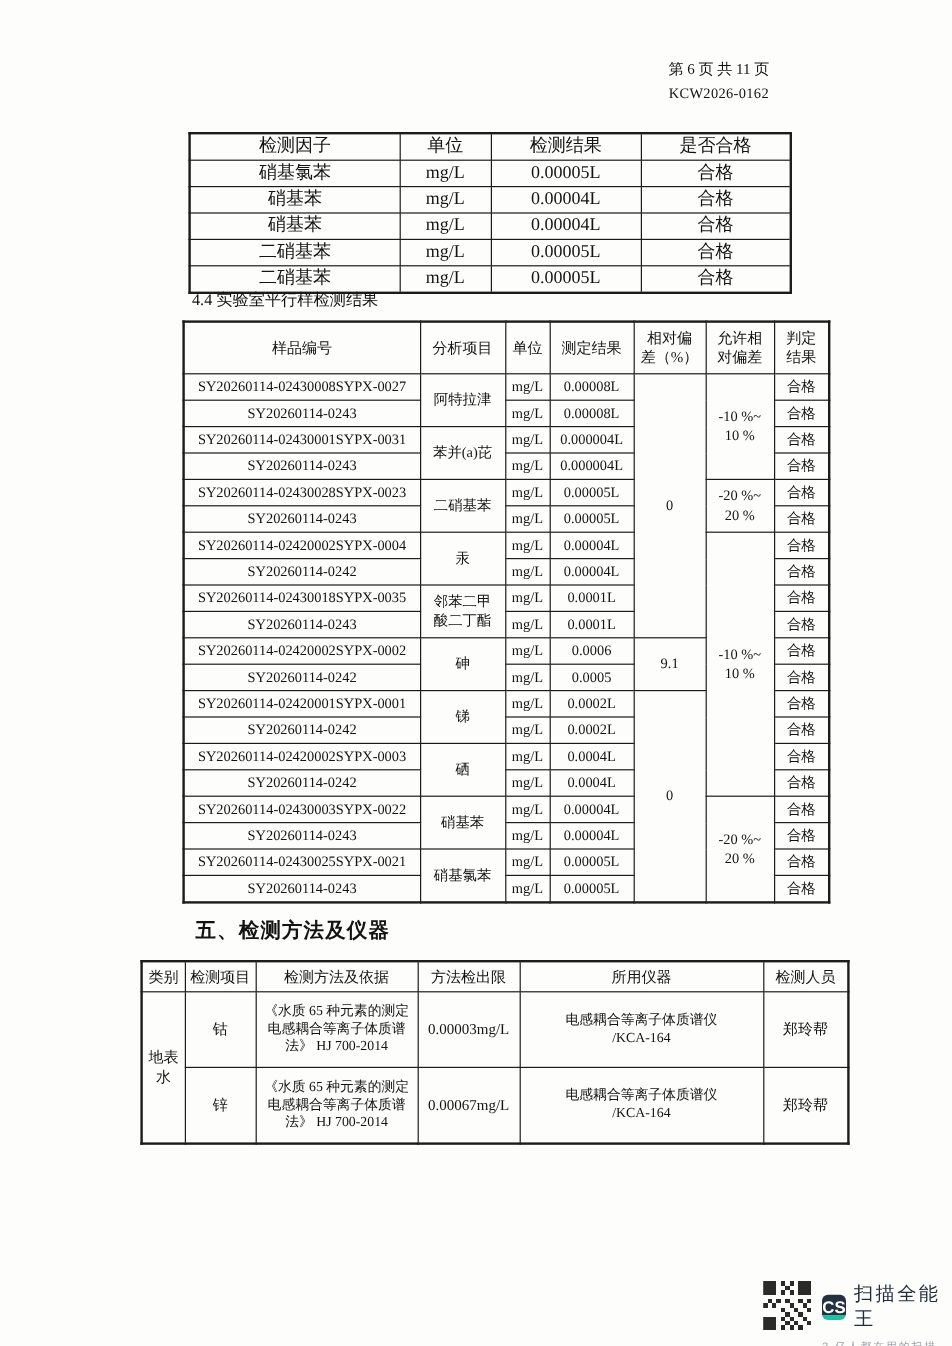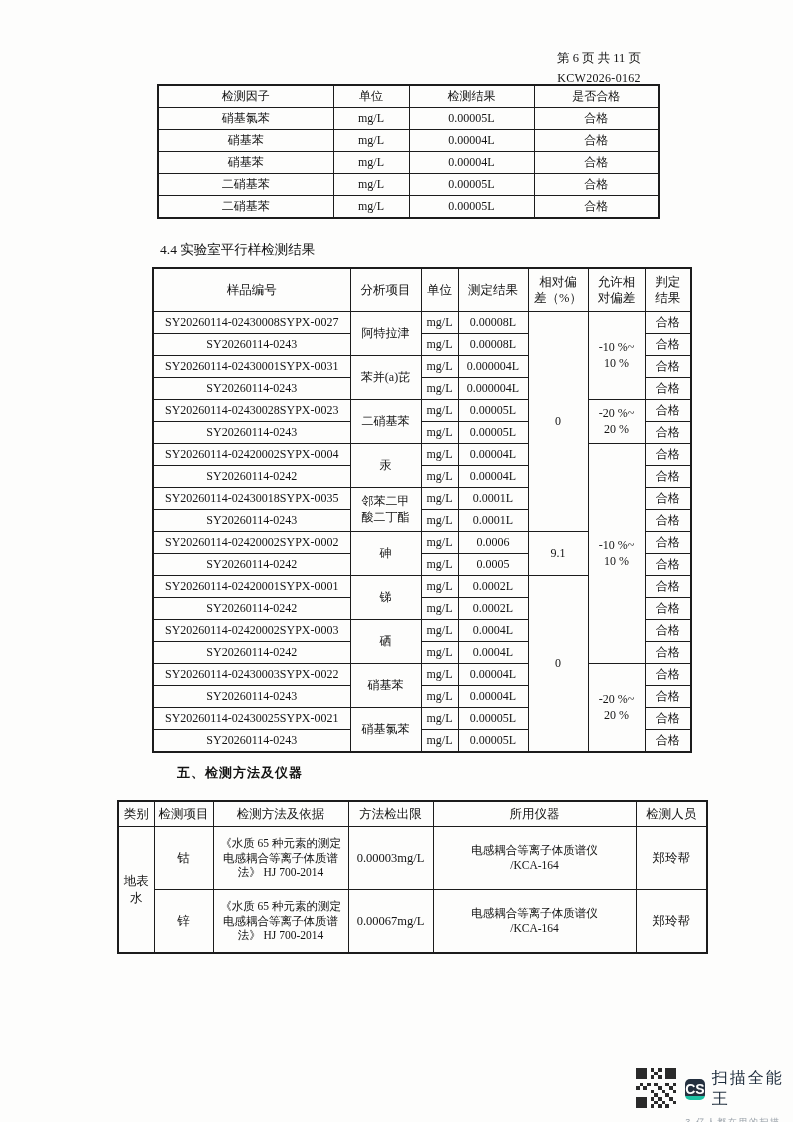--- a/index.html
+++ b/index.html
@@ -15,33 +15,33 @@
   
   table.tbl { border-collapse:collapse; table-layout:fixed; position:absolute; border:2px solid #1c1c1c; }
   table.tbl th, table.tbl td {
     border:1px solid #1c1c1c; text-align:center; vertical-align:middle;
     padding:0 2px; font-weight:normal; line-height:1.3; overflow:hidden;
   }
   .pl { white-space:pre-line; }
   .nw { white-space:nowrap; }
 
   
-  .t1 { left:157px; top:84px; width:501px; font-size:12px; }
+  .t1 { left:157px; top:110px; width:501px; font-size:15px; }
   .t1 th, .t1 td { height:21px; }
 
   
   .sec44 { position:absolute; left:160px; top:241px; font-size:13.5px; }
 
   
   .t2 { left:152px; top:267px; width:538px; font-size:12px; }
   .t2 th { height:42px; font-size:12.5px; }
   .t2 td { height:21px; }
 
   
-  .sec5 { position:absolute; left:177px; top:764px; font-size:13px; font-weight:bold; letter-spacing:1px; }
+  .sec5 { position:absolute; left:163px; top:764px; font-size:17px; font-weight:bold; letter-spacing:1px; }
 
   
   .t3 { left:117px; top:800px; width:589px; font-size:12.5px; }
   .t3 th { height:24px; }
   .t3 td { height:62px; }
   .t3 .method-cell, .t3 .instrument-cell { font-size:11.5px; }
 
   
   .footer { position:absolute; left:636px; top:1066px; display:flex; align-items:flex-start;
             font-family:"Liberation Sans","DejaVu Sans",sans-serif; }

